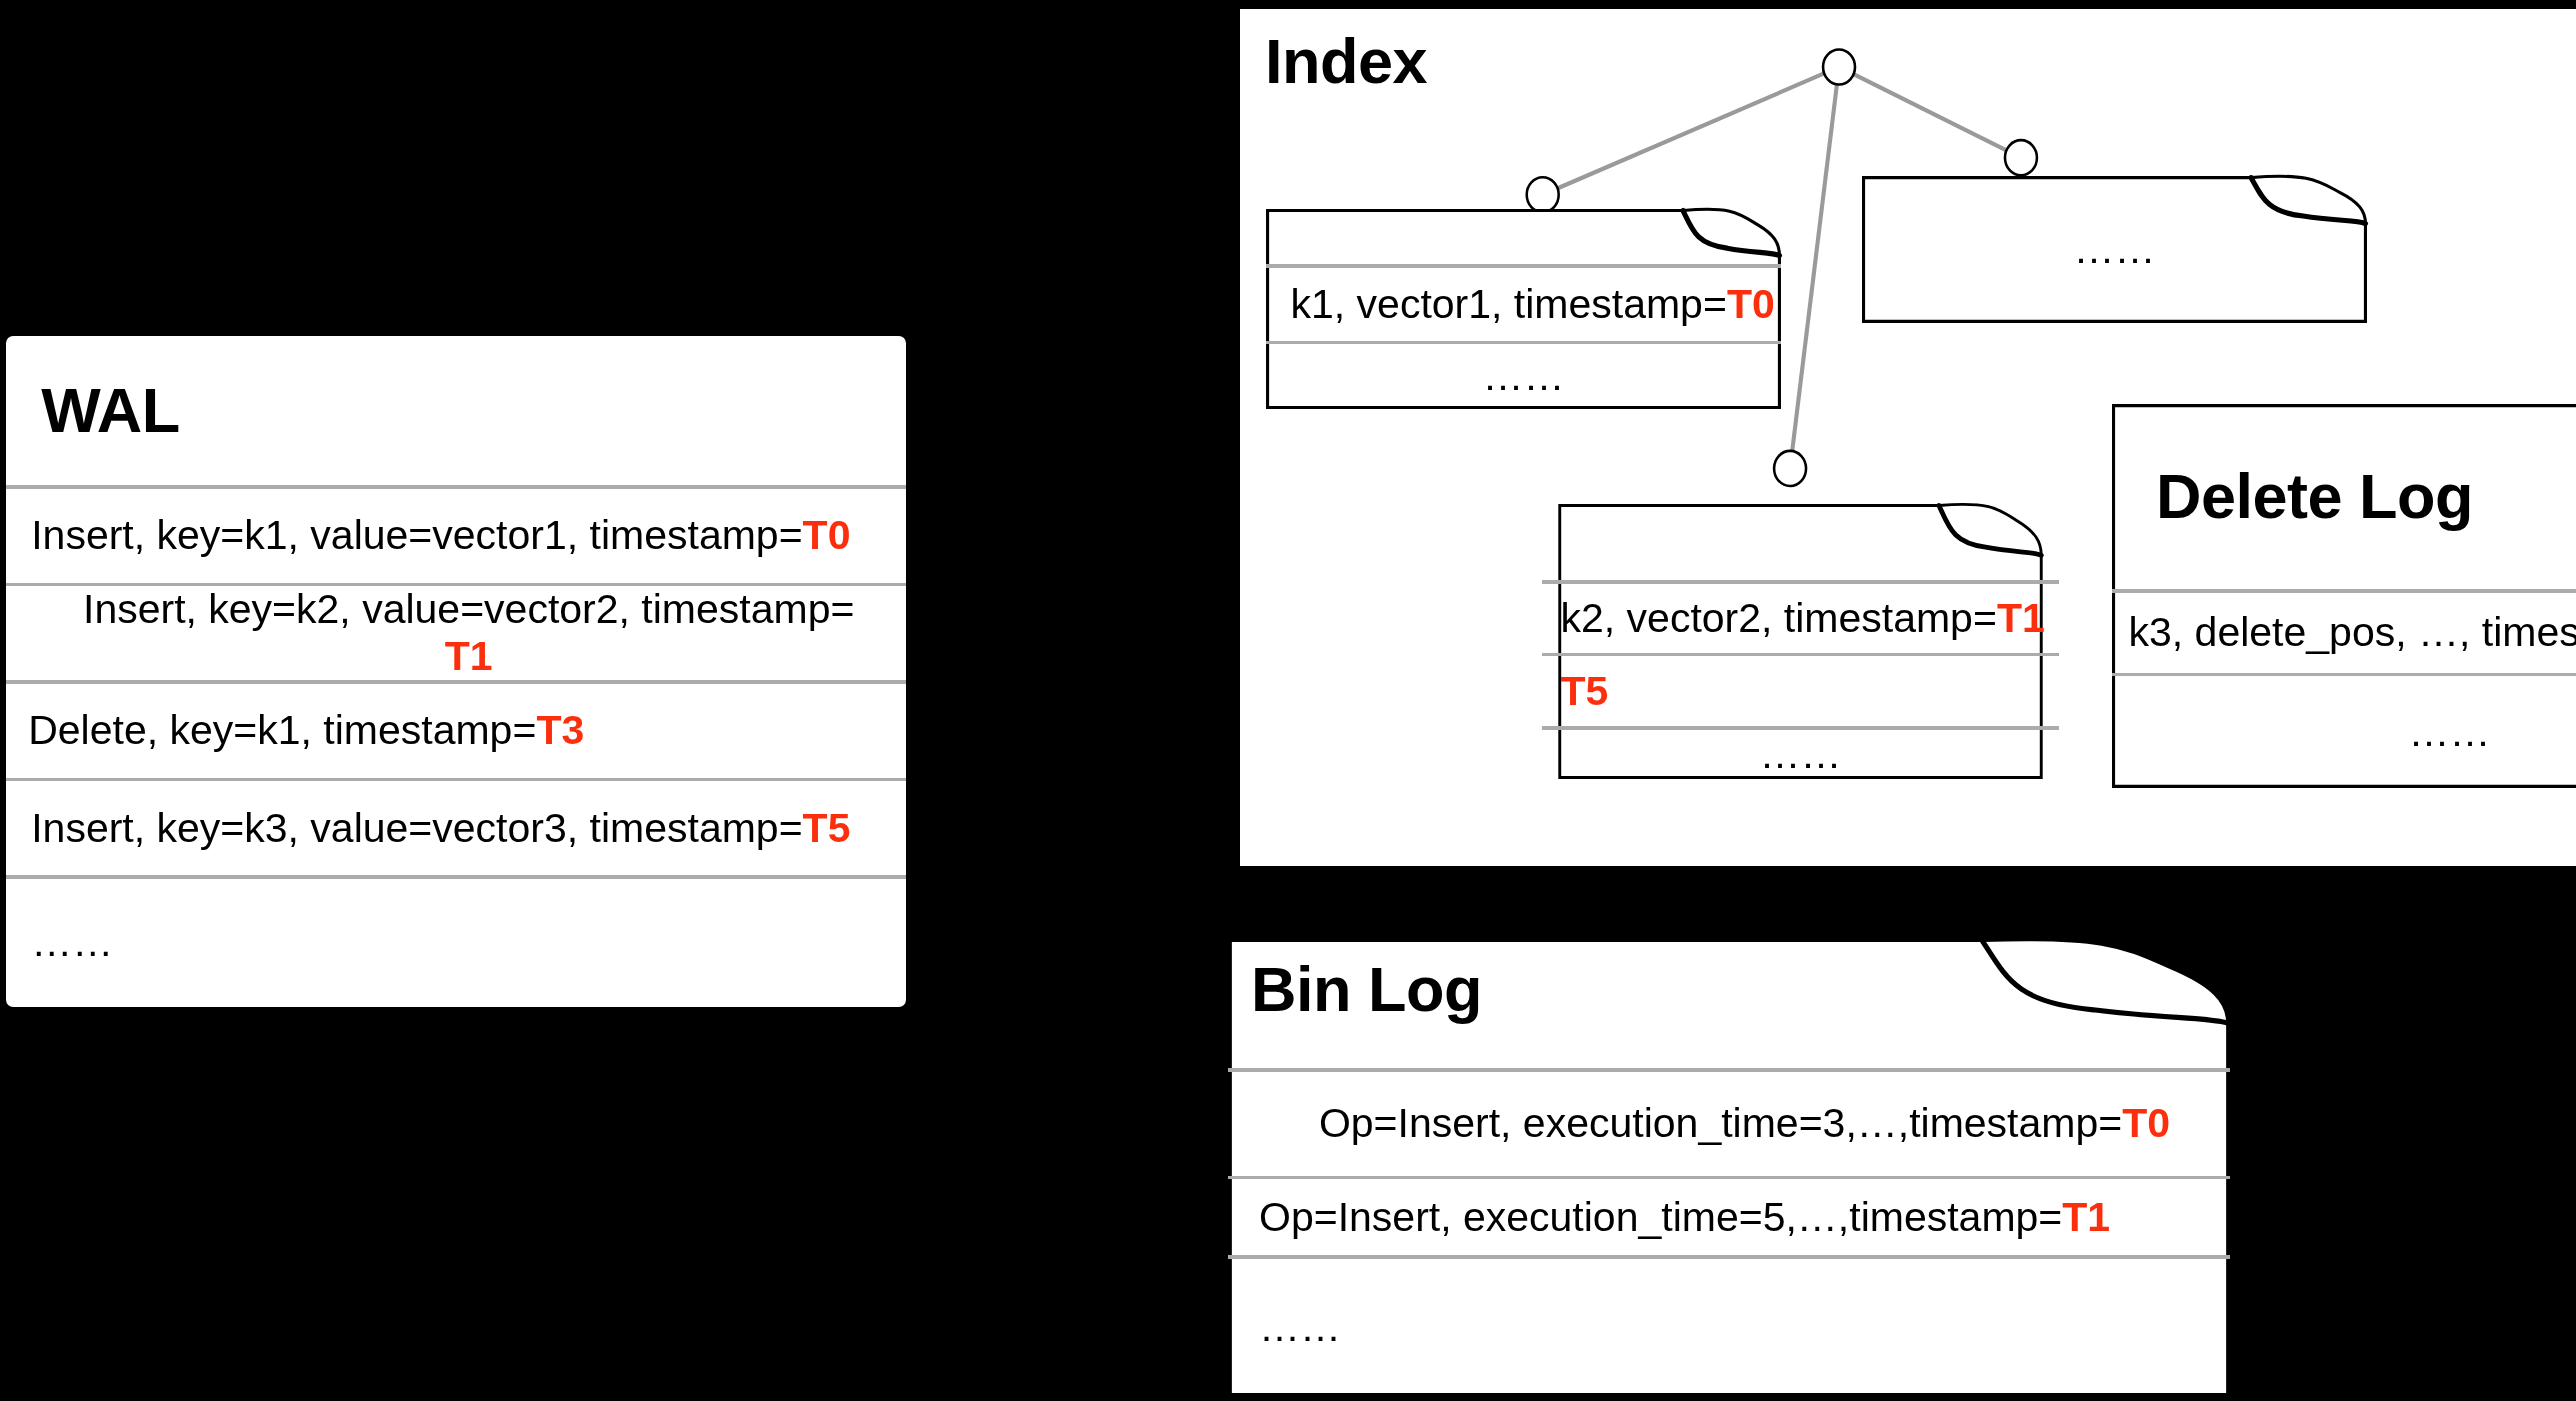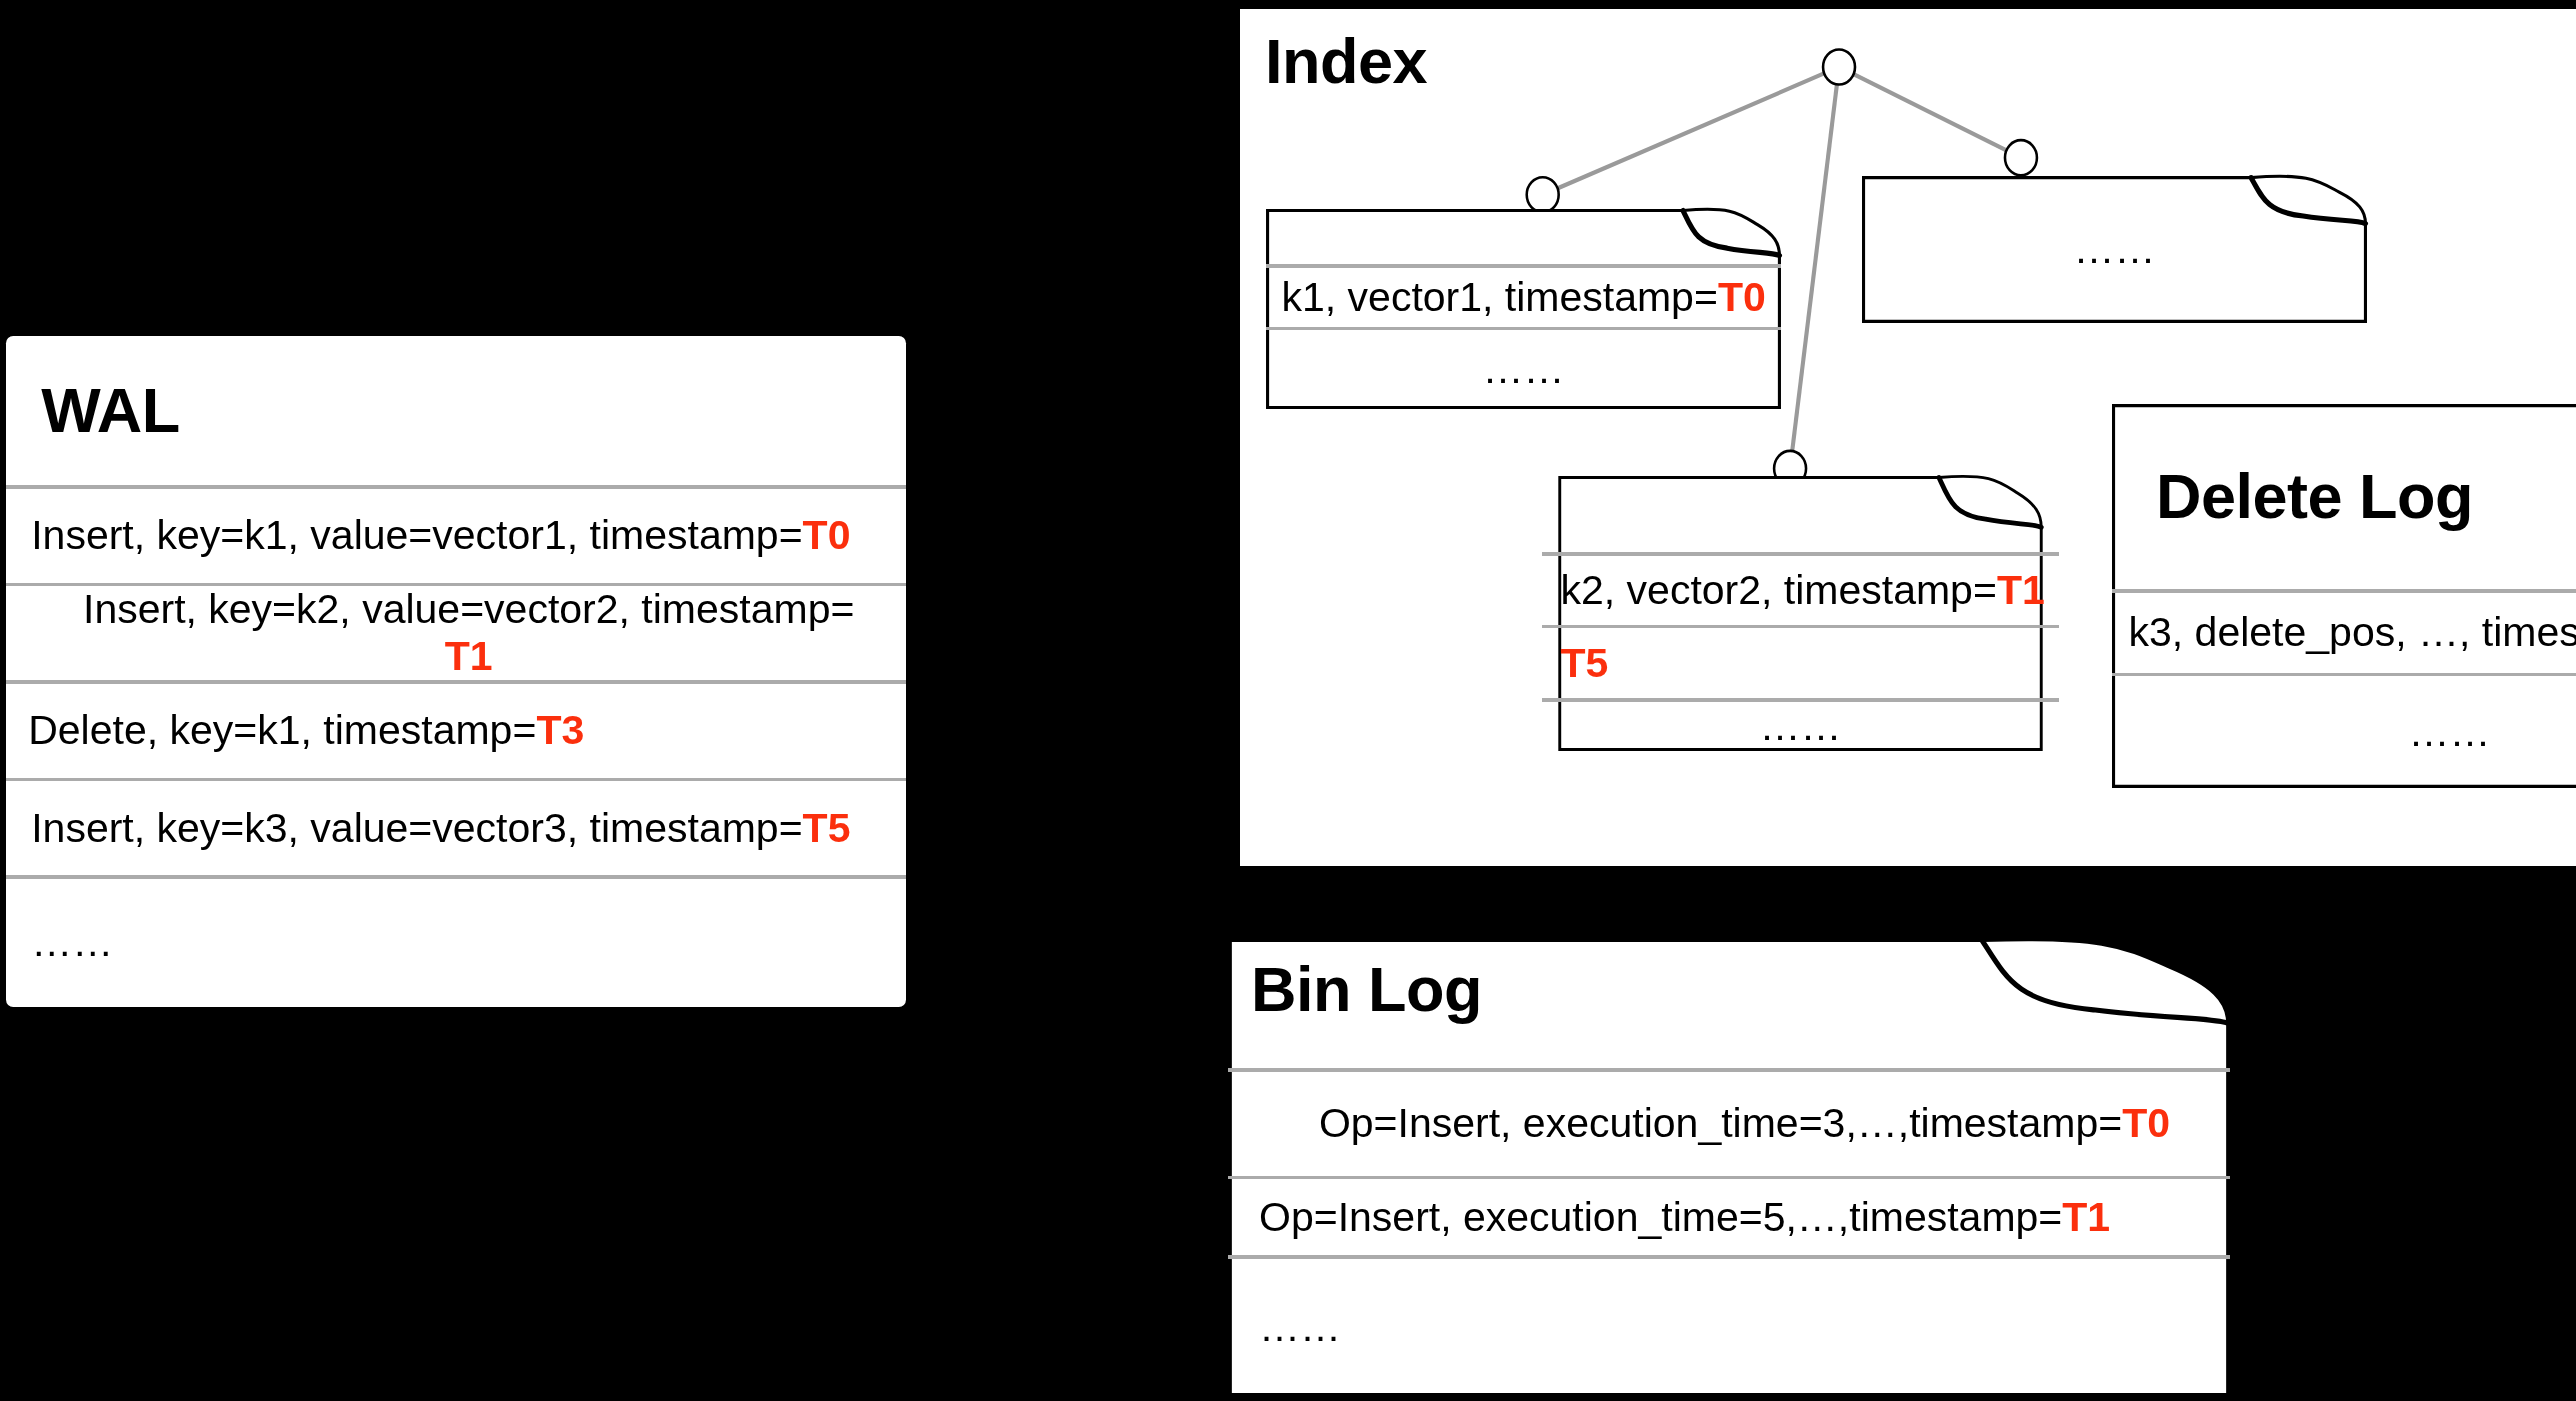--- a/index.html
+++ b/index.html
@@ -80,21 +80,21 @@
   </svg>
 
   <div class="doc" style="left:1266px;top:209px;width:515px;height:200px;">
       <svg class="shape" viewBox="0 0 999 388">
         <path d="M 3 3 L 809 3 C 904 -6 919.2 9.5 953.4 30.400000000000002 C 985.7 49.4 996 66.5 996 90.25 L 996 385 L 3 385 Z" fill="#fff" stroke="#000" stroke-width="6"></path>
         <path d="M 809 3 C 828 42.75 835.6 68.39999999999999 894.5 76 C 945.8 85.5 983.8 83.6 996 90.25" fill="none" stroke="#000" stroke-width="10" stroke-linecap="round"></path>
       </svg>
     <div class="col">
       <div class="seg" style="height:55px;"></div>
       <div class="hr"></div>
-      <div class="seg" style="height:59px;padding-left:15.5px;">
+      <div class="seg" style="height:73px;padding-left:15.5px;margin-left:9px;">
         <span>k1, vector1, timestamp=</span>
           <span class="ts">T0</span>
       </div>
       <div class="hr"></div>
       <div class="seg grow center">
         <span>……</span>
       </div>
     </div>
   </div>
 
@@ -103,21 +103,21 @@
         <path d="M 3 3 L 755 3 C 867.5 -6 885.5 9.700000000000001 926 31.04 C 964.25 50.440000000000005 977 67.89999999999999 977 92.14999999999999 L 977 282 L 3 282 Z" fill="#fff" stroke="#000" stroke-width="6"></path>
         <path d="M 755 3 C 777.5 43.65 786.5 69.84 856.25 77.60000000000001 C 917 87.3 962 85.36 977 92.14999999999999" fill="none" stroke="#000" stroke-width="10" stroke-linecap="round"></path>
       </svg>
     <div class="col">
       <div class="seg grow center">
         <span>……</span>
       </div>
     </div>
   </div>
 
-  <div class="doc" style="left:1542px;top:476px;width:517px;height:275px;">
+  <div class="doc" style="left:1542px;top:504px;width:517px;height:275px;">
       <svg class="shape" viewBox="0 0 1004 570">
         <path d="M 3 3 L 789 3 C 896.5 -6 913.7 11.200000000000001 952.4 35.84 C 988.95 58.24 1001 78.39999999999999 1001 106.39999999999999 L 1001 567 L 3 567 Z" fill="#fff" stroke="#000" stroke-width="6"></path>
         <path d="M 789 3 C 810.5 50.4 819.1 80.64 885.75 89.60000000000001 C 943.8 100.8 986.8 98.56 1001 106.39999999999999" fill="none" stroke="#000" stroke-width="10" stroke-linecap="round"></path>
       </svg>
     <div class="col">
       <div class="seg" style="height:76px;"></div>
       <div class="hr"></div>
       <div class="seg" style="height:69px;padding-left:18.5px;">
         <span>k2, vector2, timestamp=</span>
           <span class="ts">T1</span>

